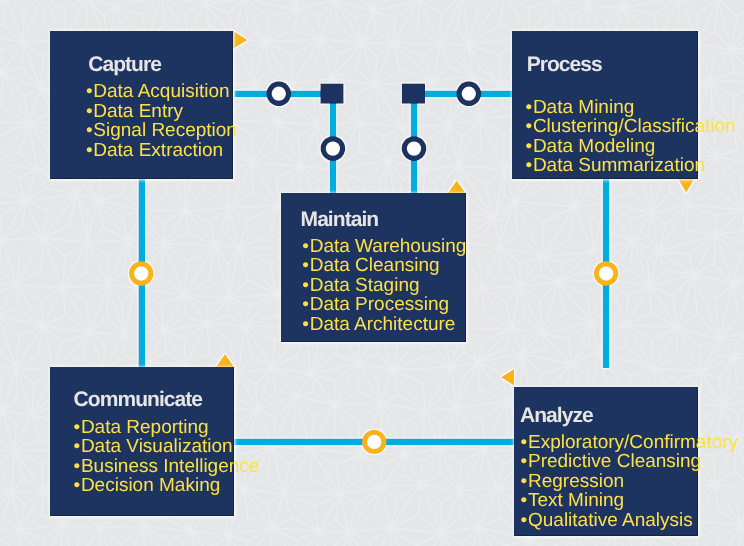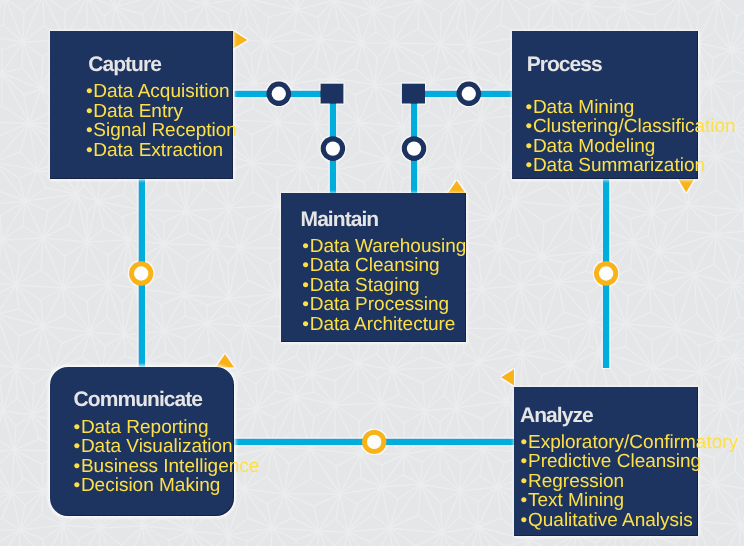--- a/index.html
+++ b/index.html
@@ -95,21 +95,21 @@
     <div class="title" style="left:19.6px;top:15.6px;">Maintain</div>
     <ul style="left:21.3px;top:43.95px;">
       <li><span class="b">•</span><span>Data Warehousing</span></li>
       <li><span class="b">•</span><span>Data Cleansing</span></li>
       <li><span class="b">•</span><span>Data Staging</span></li>
       <li><span class="b">•</span><span>Data Processing</span></li>
       <li><span class="b">•</span><span>Data Architecture</span></li>
     </ul>
   </div>
 
-  <div class="box" style="left:50px;top:367px;width:184px;height:149px;border-radius:18px;">
+  <div class="box" style="left:50px;top:367px;width:184px;height:149px;">
     <div class="title" style="left:23.6px;top:21.6px;">Communicate</div>
     <ul style="left:23.5px;top:51px;">
       <li><span class="b">•</span><span>Data Reporting</span></li>
       <li><span class="b">•</span><span>Data Visualization</span></li>
       <li><span class="b">•</span><span>Business Intelligence</span></li>
       <li><span class="b">•</span><span>Decision Making</span></li>
     </ul>
   </div>
 
   <div class="box" style="left:514px;top:367px;width:184px;height:149px;margin-top:20px;">

